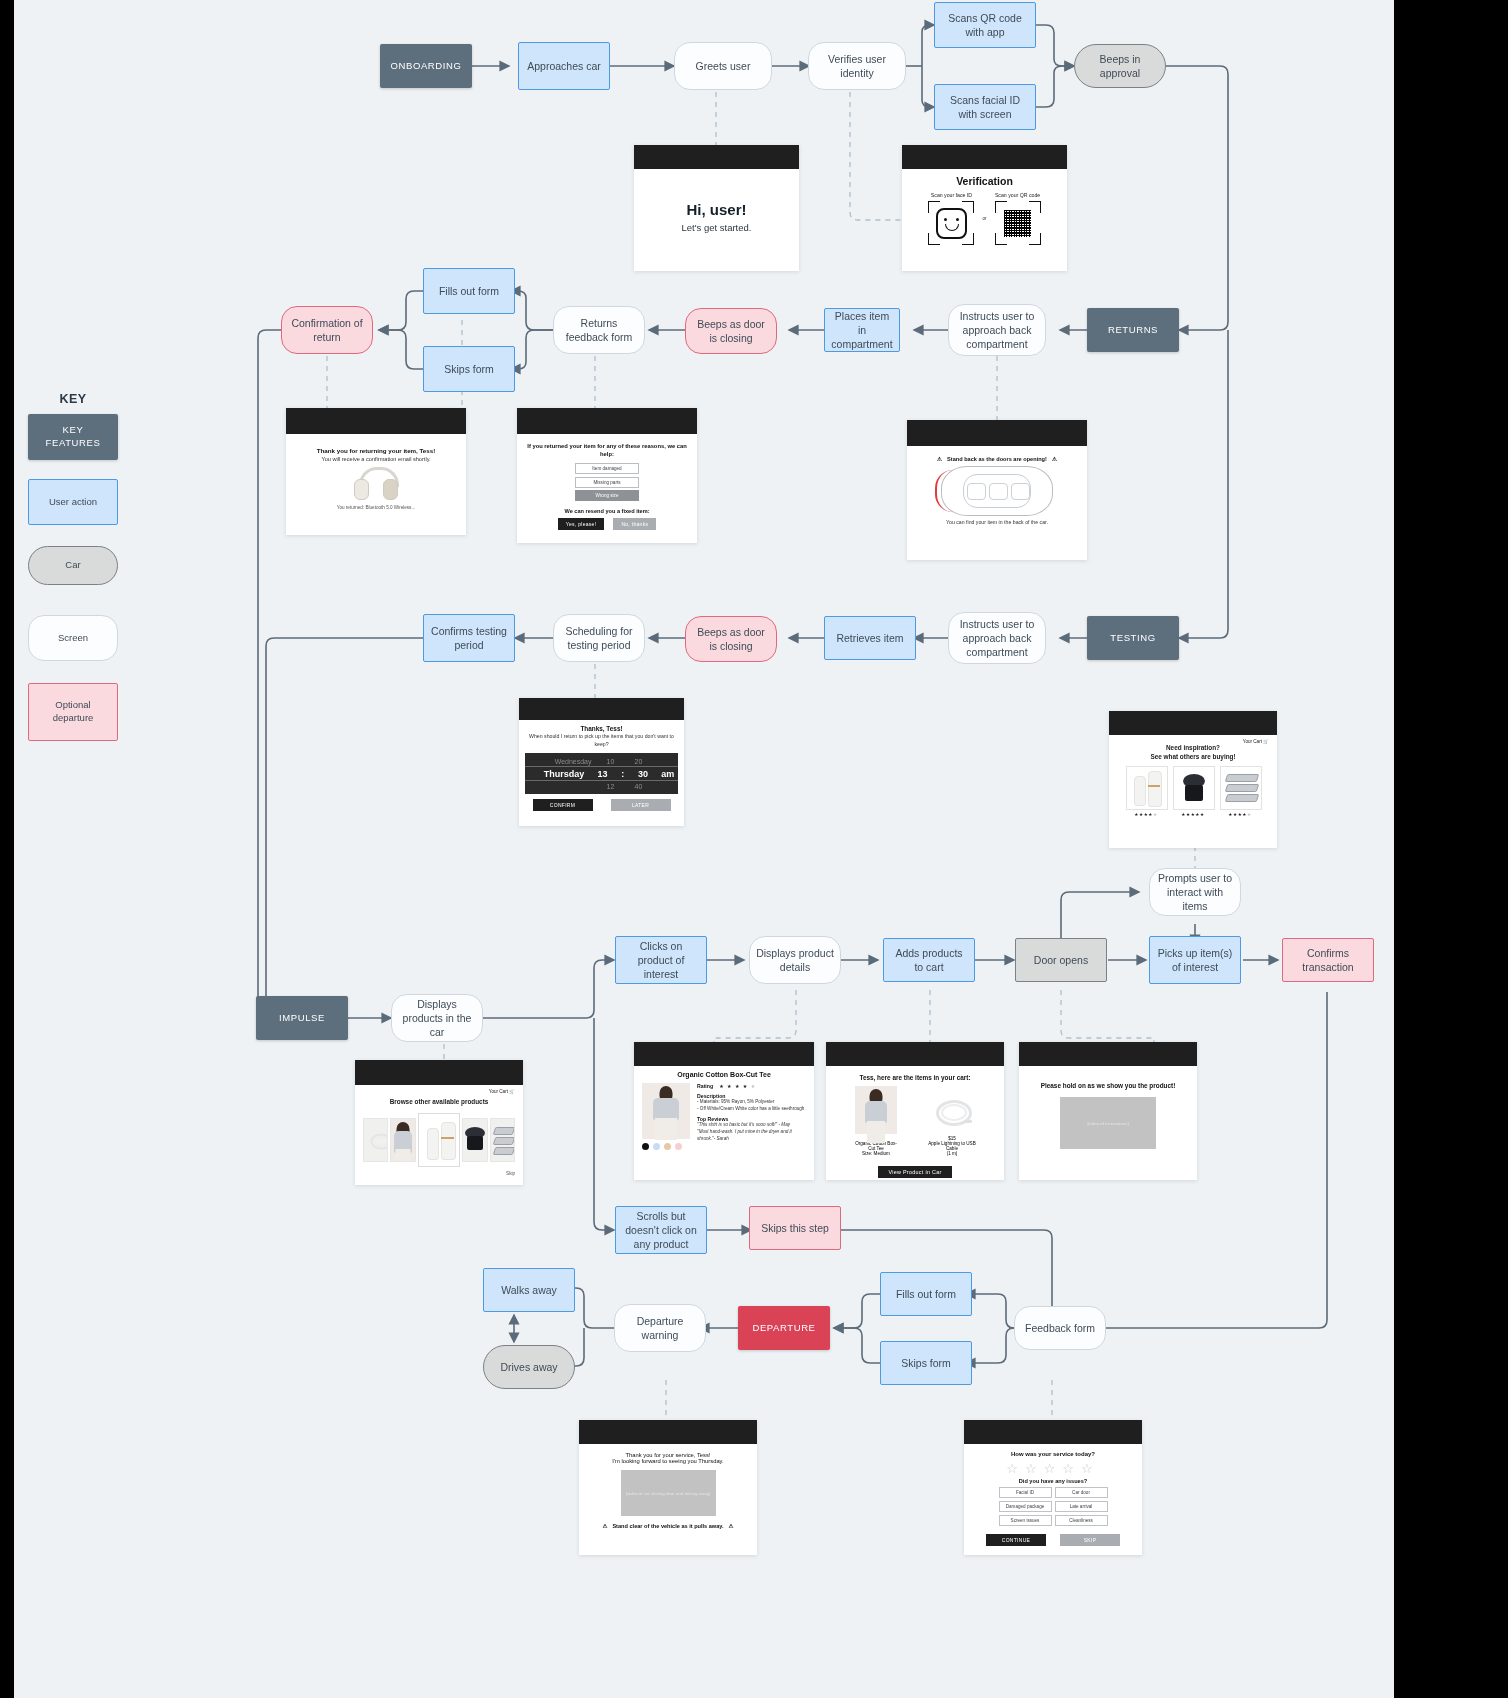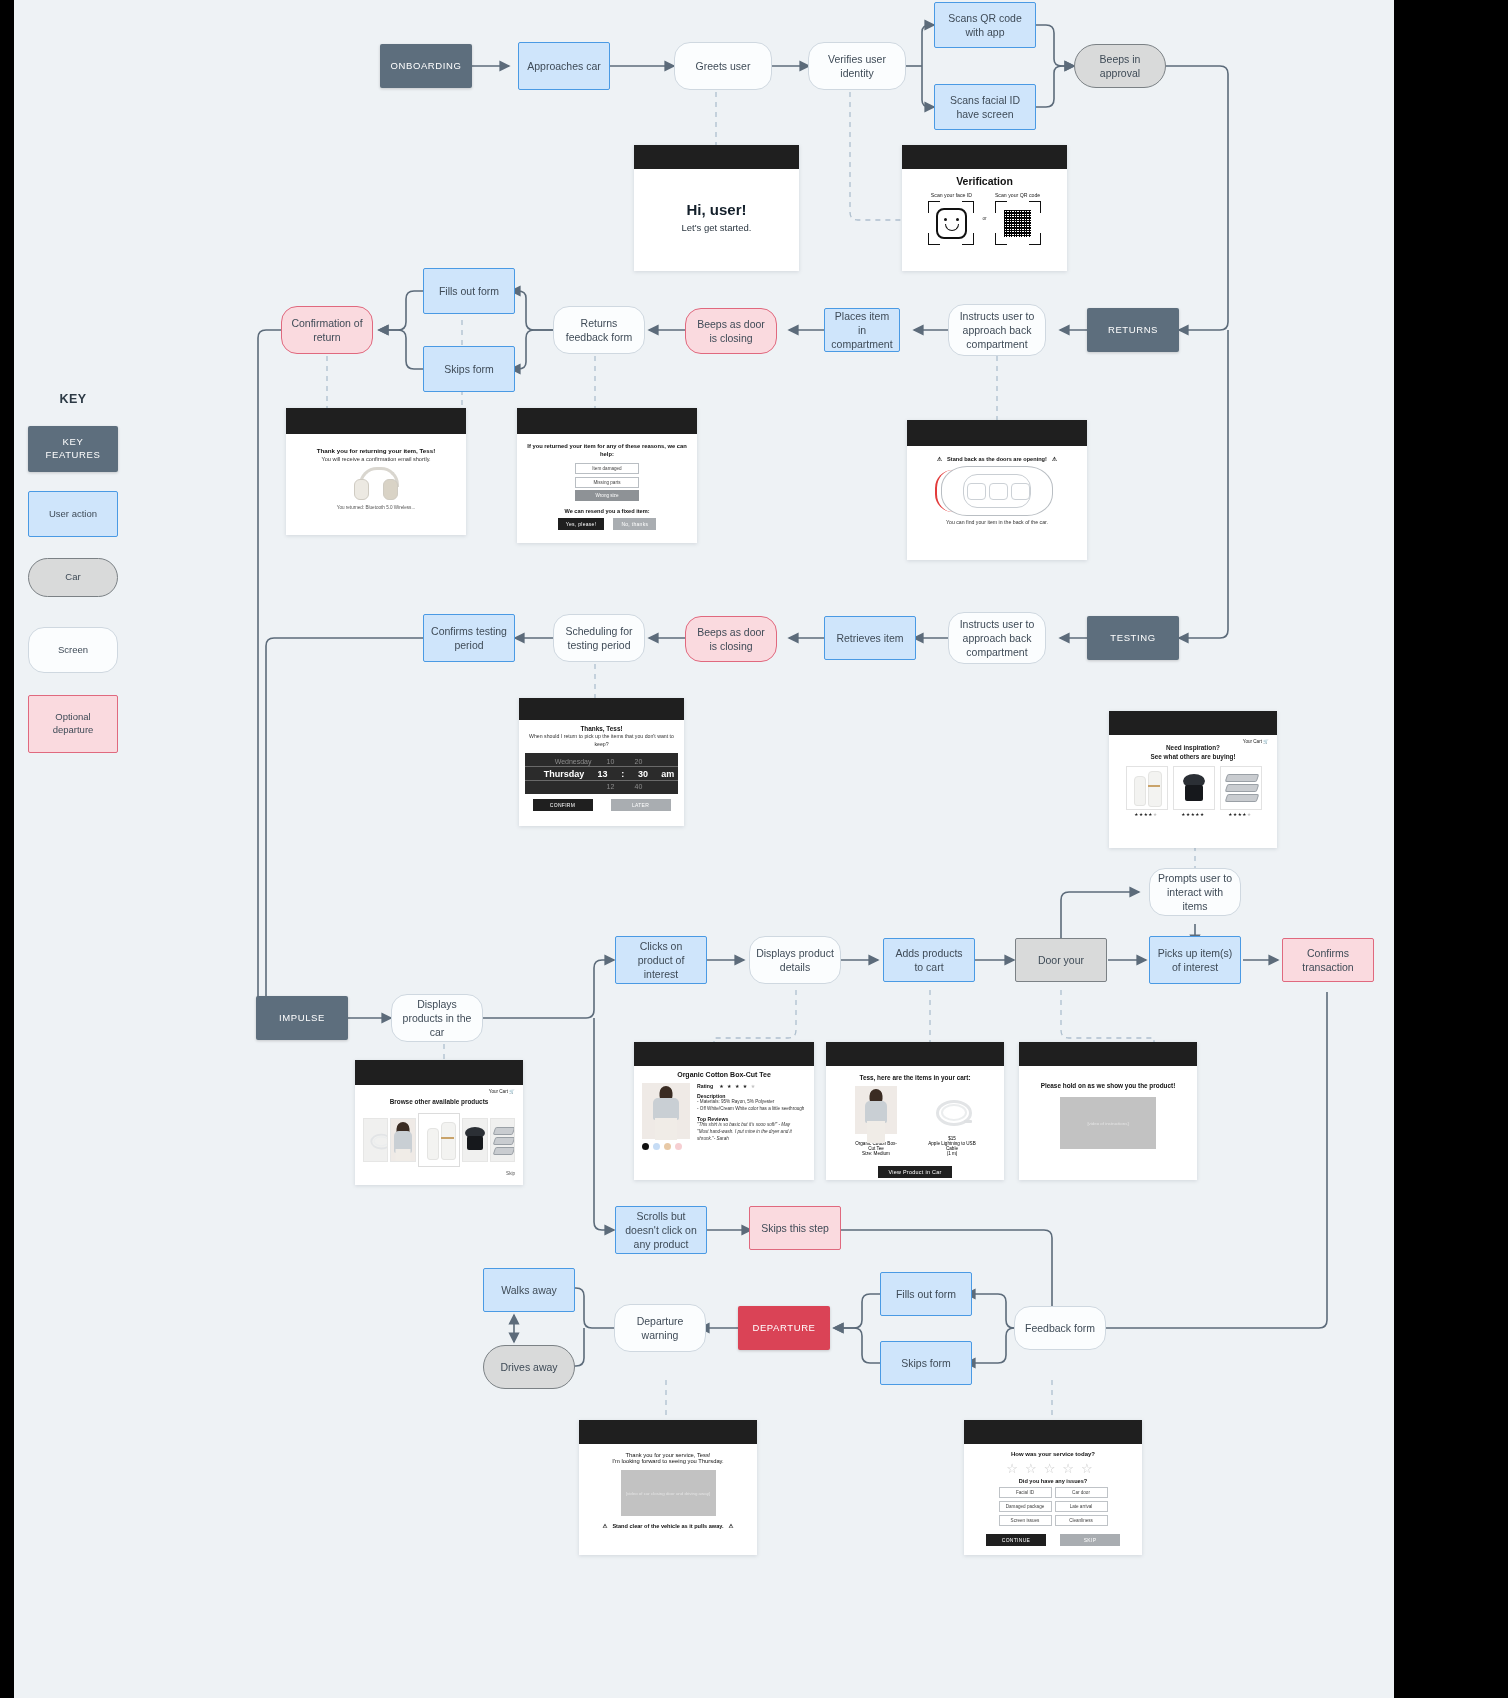--- a/index.html
+++ b/index.html
@@ -21,21 +21,21 @@
   .node.optional{background:#fadadf;border:1.3px solid #e0697e;border-radius:16px;}
   .node.optional-sq{background:#fadadf;border:1.3px solid #e0697e;border-radius:2px;}
 
   
   .edges{position:absolute;left:0;top:0;width:1380px;height:1698px;z-index:2;pointer-events:none;}
 
   
   .key-title{position:absolute;left:14px;top:392px;width:90px;text-align:center;font-weight:bold;
              font-size:12.5px;color:#2d3a45;letter-spacing:.4px;}
   .key-sw{position:absolute;left:14px;width:90px;height:42px;display:flex;align-items:center;
-          justify-content:center;font-size:9.5px;color:#3f4b57;box-sizing:border-box;margin-top:12px;}
+          justify-content:center;font-size:9.5px;color:#3f4b57;box-sizing:border-box;}
 
   
   .mock{position:absolute;background:#fff;z-index:6;box-shadow:0 1px 4px rgba(20,40,60,.13);}
   .mock .bar{background:#1f1f1f;width:100%;}
   .mock .body{padding:6px 8px;box-sizing:border-box;}
   .ctr{text-align:center;}
   .b{font-weight:bold;}
   .tiny{font-size:4.6px;}
 
   
@@ -266,21 +266,21 @@
   <div class="node screen" style="left:660px;top:42px;width:98px;height:48px;">
         <span>Greets user</span>
       </div>
   <div class="node screen" style="left:794px;top:42px;width:98px;height:48px;">
         <span>Verifies user identity</span>
       </div>
   <div class="node user-action" style="left:920px;top:2px;width:102px;height:46px;">
         <span>Scans QR code with app</span>
       </div>
   <div class="node user-action" style="left:920px;top:84px;width:102px;height:46px;">
-        <span>Scans facial ID have screen</span>
+        <span>Scans facial ID with screen</span>
       </div>
   <div class="node car-pill" style="left:1060px;top:44px;width:92px;height:44px;">
         <span>Beeps in approval</span>
       </div>
 
   <div class="node key-feature" style="left:1073px;top:308px;width:92px;height:44px;">
         <span>RETURNS</span>
       </div>
   <div class="node screen" style="left:934px;top:304px;width:98px;height:52px;">
         <span>Instructs user to approach back compartment</span>
@@ -332,21 +332,21 @@
   <div class="node user-action" style="left:601px;top:936px;width:92px;height:48px;">
         <span>Clicks on product of interest</span>
       </div>
   <div class="node screen" style="left:735px;top:936px;width:92px;height:48px;">
         <span>Displays product details</span>
       </div>
   <div class="node user-action" style="left:869px;top:938px;width:92px;height:44px;">
         <span>Adds products to cart</span>
       </div>
   <div class="node car" style="left:1001px;top:938px;width:92px;height:44px;">
-        <span>Door your</span>
+        <span>Door opens</span>
       </div>
   <div class="node screen" style="left:1135px;top:868px;width:92px;height:48px;">
         <span>Prompts user to interact with items</span>
       </div>
   <div class="node user-action" style="left:1135px;top:936px;width:92px;height:48px;">
         <span>Picks up item(s) of interest</span>
       </div>
   <div class="node optional-sq" style="left:1268px;top:938px;width:92px;height:44px;">
         <span>Confirms transaction</span>
       </div>

